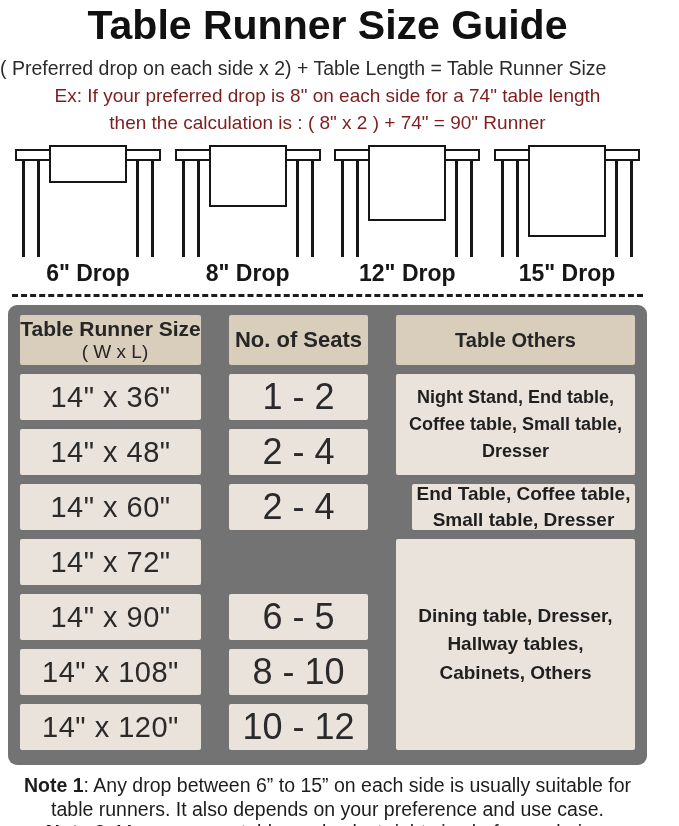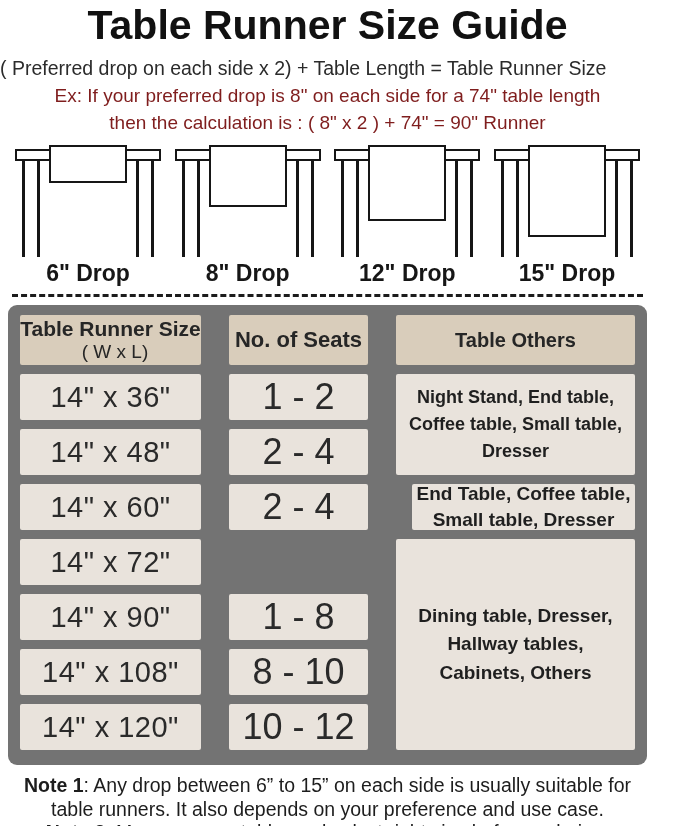--- a/index.html
+++ b/index.html
@@ -120,21 +120,21 @@
       <div class="cell hcell h-types" style="grid-column:3;grid-row:1">Table Others</div>
 
       <div class="cell dcell size-val" style="grid-column:1;grid-row:2">14" x 36"</div>
       <div class="cell dcell seat-val" style="grid-column:2;grid-row:2">1 - 2</div>
       <div class="cell dcell size-val" style="grid-column:1;grid-row:3">14" x 48"</div>
       <div class="cell dcell seat-val" style="grid-column:2;grid-row:3">2 - 4</div>
       <div class="cell dcell size-val" style="grid-column:1;grid-row:4">14" x 60"</div>
       <div class="cell dcell seat-val" style="grid-column:2;grid-row:4">2 - 4</div>
       <div class="cell dcell size-val" style="grid-column:1;grid-row:5">14" x 72"</div>
       <div class="cell dcell size-val" style="grid-column:1;grid-row:6">14" x 90"</div>
-      <div class="cell dcell seat-val" style="grid-column:2;grid-row:6">1 - 8</div>
+      <div class="cell dcell seat-val" style="grid-column:2;grid-row:6">6 - 5</div>
       <div class="cell dcell size-val" style="grid-column:1;grid-row:7">14" x 108"</div>
       <div class="cell dcell seat-val" style="grid-column:2;grid-row:7">8 - 10</div>
       <div class="cell dcell size-val" style="grid-column:1;grid-row:8">14" x 120"</div>
       <div class="cell dcell seat-val" style="grid-column:2;grid-row:8">10 - 12</div>
 
       <div class="cell dcell type-cell type-a" style="grid-column:3;grid-row:2/4">
         <span class="inner">Night Stand, End table, Coffee table, Small table, Dresser</span>
       </div>
       <div class="cell dcell type-cell type-b" style="grid-column:3;grid-row:4/5">
         <span class="inner">End Table, Coffee table, Small table, Dresser</span>

